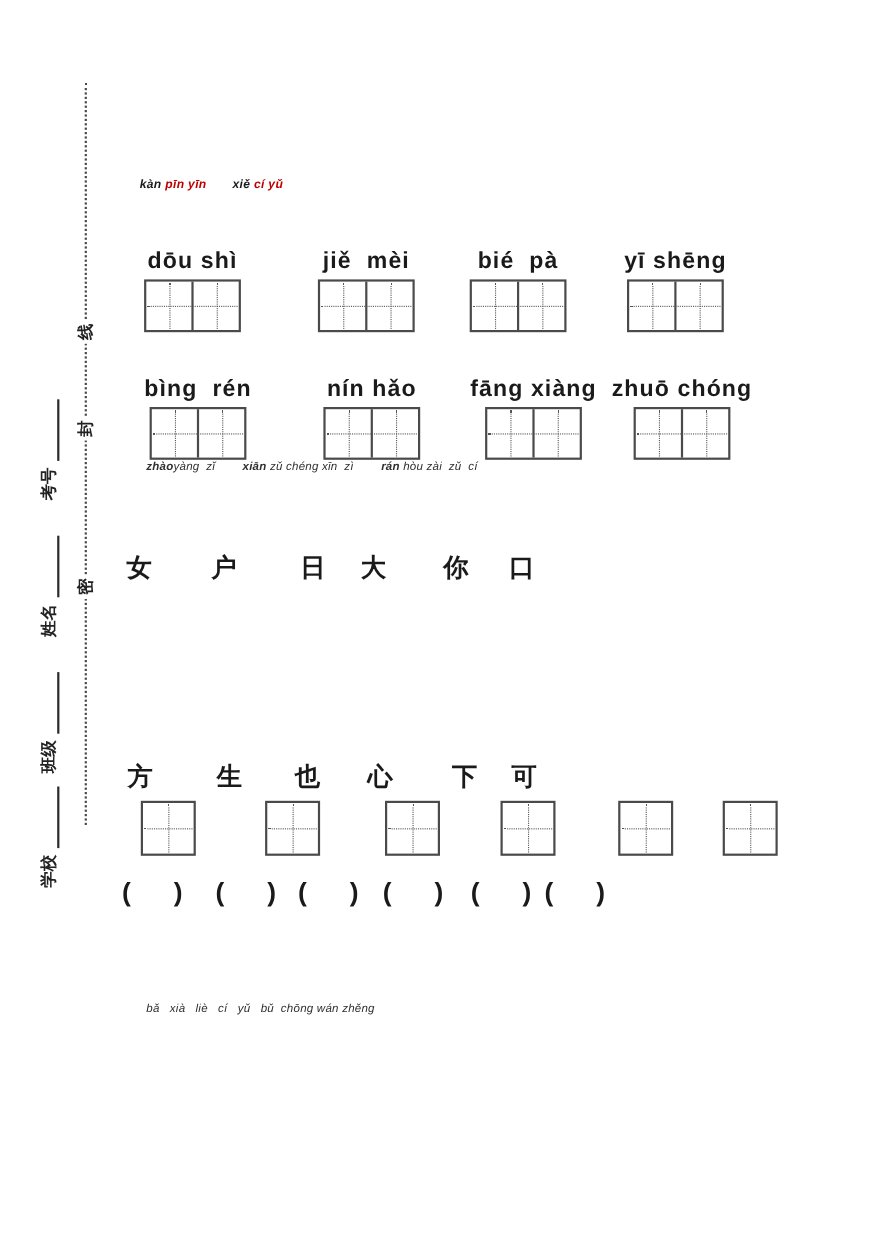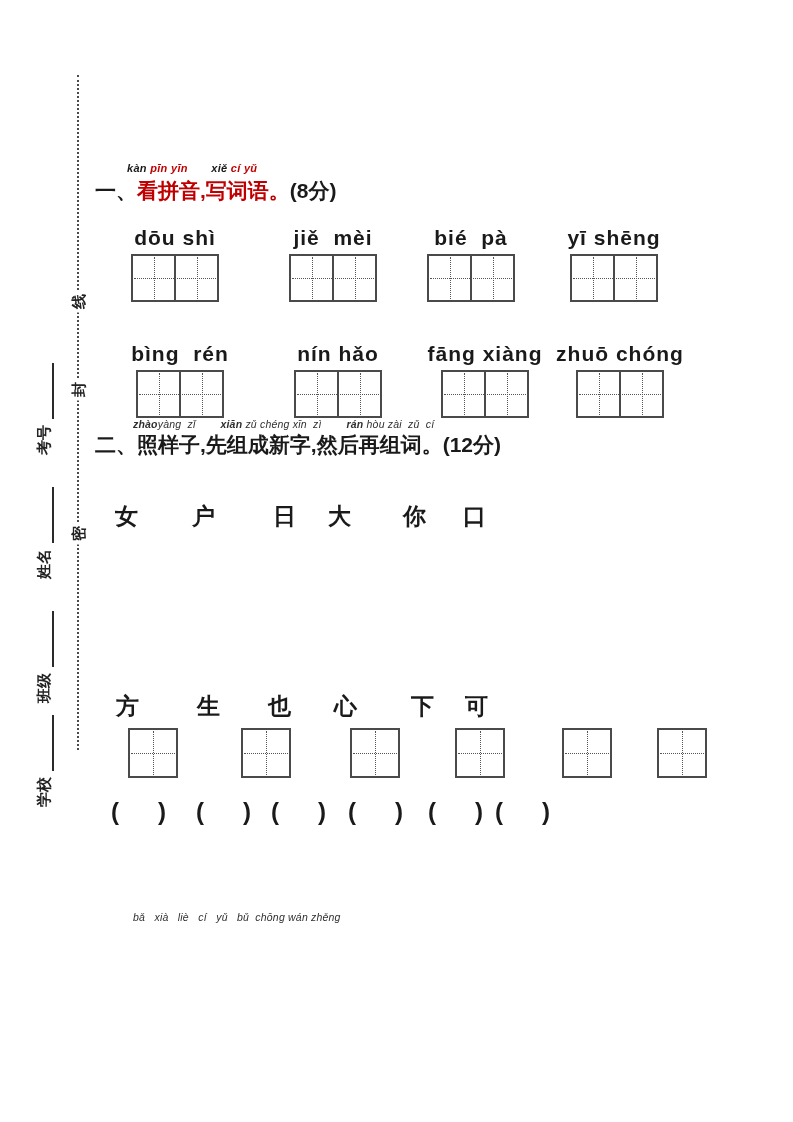--- a/index.html
+++ b/index.html
@@ -117,23 +117,20 @@
     <span class="flabel">班级</span>
     <span class="fblank"></span>
   </div>
   <div class="field f3">
     <span class="flabel">学校</span>
     <span class="fblank"></span>
   </div>
 
 
   <div class="ann s1-ann"><span>kàn </span><span class="em">pīn yīn</span><span>       xiě </span><span class="em">cí yǔ</span></div>
-  <div class="heading h1">
-    <span>一、</span><span class="red">看拼音,写词语。</span><span>(8分)</span>
-  </div>
   <div class="wrow wrow1">
       <div class="witem">
         <div class="wlabel">dōu shì</div>
         <div class="g2">
           <div class="cell"></div>
           <div class="cell"></div>
         </div>
       </div>
       <div class="witem">
         <div class="wlabel">jiě  mèi</div>
@@ -182,23 +179,20 @@
       <div class="witem">
         <div class="wlabel">zhuō chóng</div>
         <div class="g2">
           <div class="cell"></div>
           <div class="cell"></div>
         </div>
       </div>
     </div>
 
   <div class="ann ann-gray s2-ann"><span class="em">zhào</span><span>yàng  zǐ        </span><span class="em">xiān</span><span> zǔ chéng xīn  zì        </span><span class="em">rán</span><span> hòu zài  zǔ  cí</span></div>
-  <div class="heading h2">
-    <span>二、</span><span>照样子,先组成新字,然后再组词。</span><span>(12分)</span>
-  </div>
   <div class="hrow hrow1">
       <span class="hz">女</span>
       <span class="hz">户</span>
       <span class="hz">日</span>
       <span class="hz">大</span>
       <span class="hz">你</span>
       <span class="hz">口</span>
     </div>
   <div class="hrow hrow2">
       <span class="hz">方</span>

